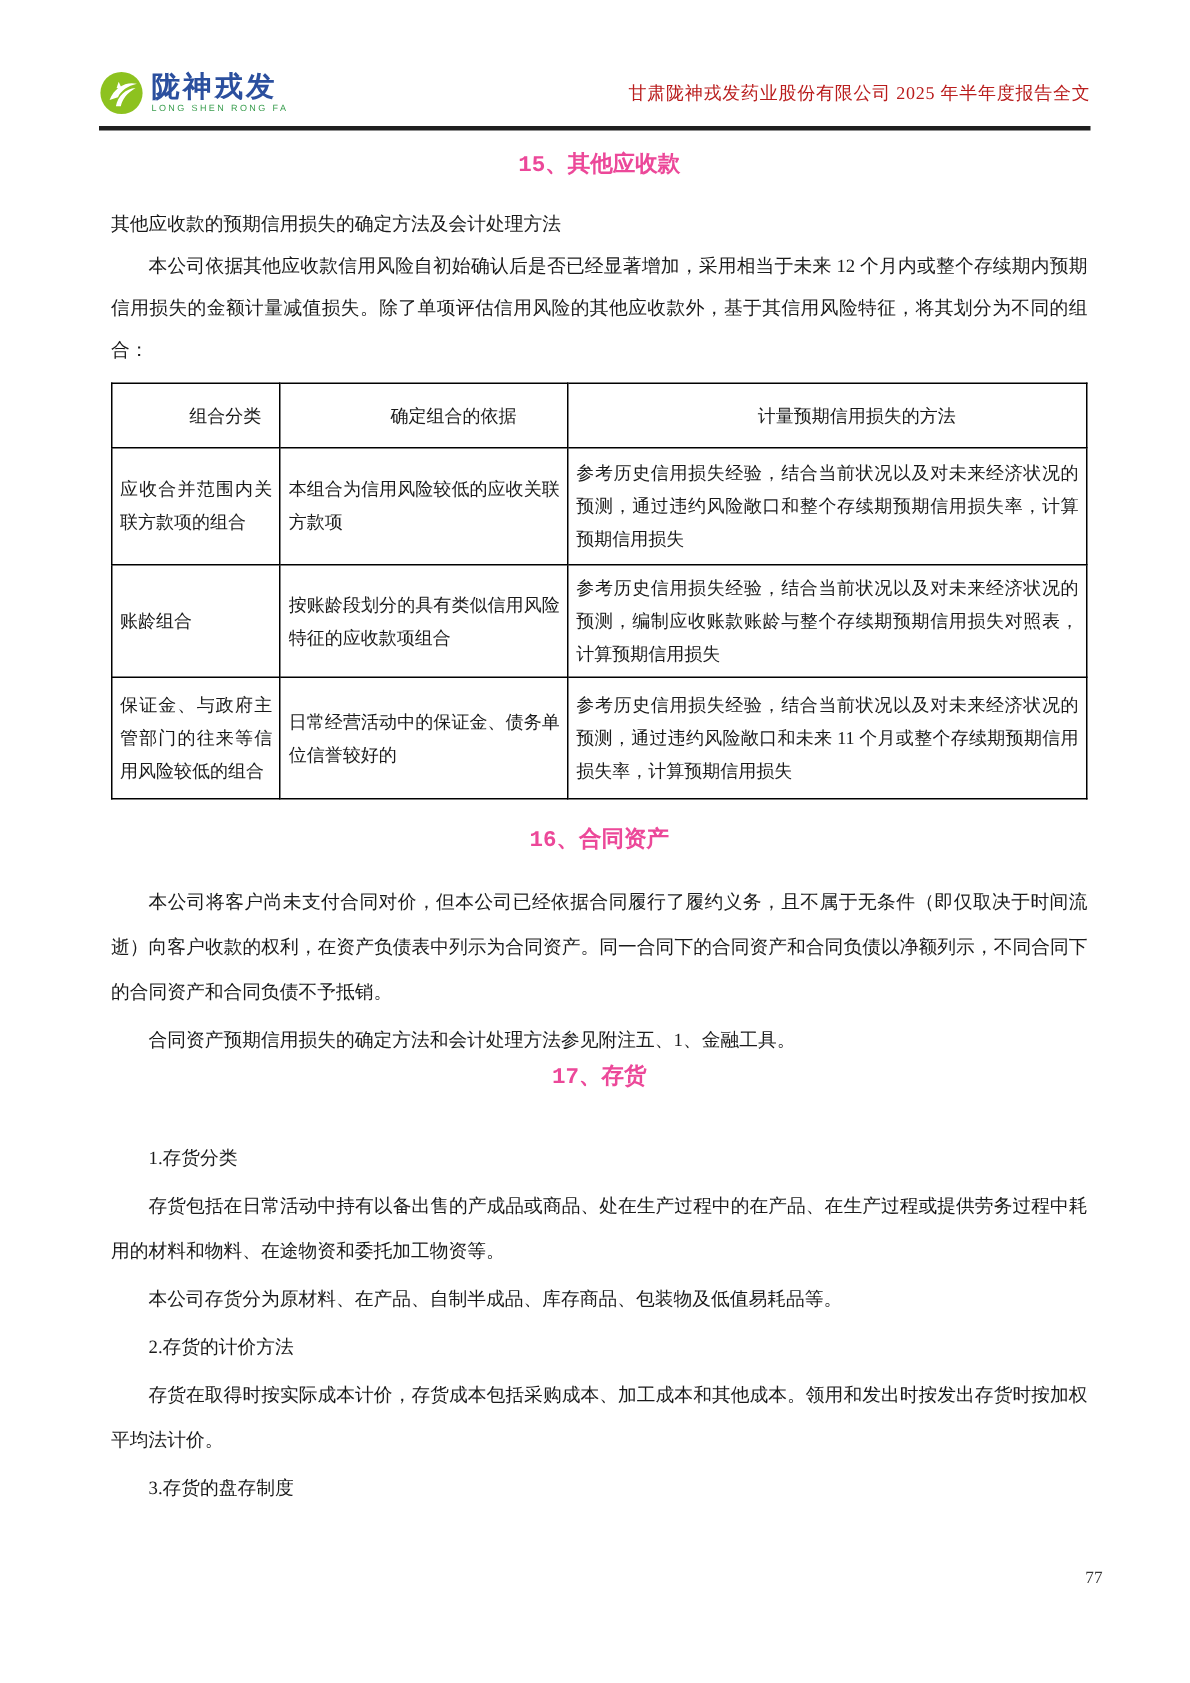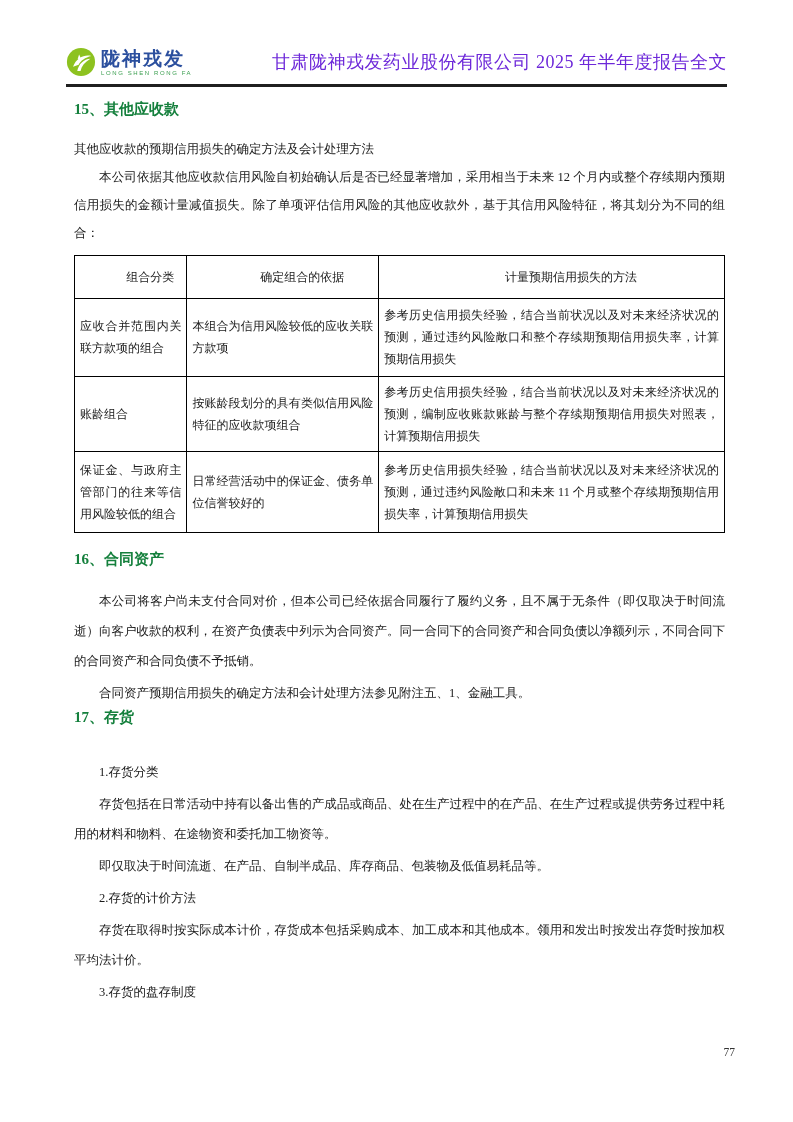--- a/index.html
+++ b/index.html
@@ -30,27 +30,27 @@
   .logo-mark{width:30px;height:30px;flex:0 0 auto;}
   .logo-txt{display:flex;flex-direction:column;line-height:1;}
   .logo-cn{
     font-family:"Liberation Sans","DejaVu Sans",sans-serif;
     font-weight:700;font-size:19px;letter-spacing:2px;color:var(--logo_blue);
   }
   .logo-en{
     font-family:"Liberation Sans","DejaVu Sans",sans-serif;
     font-size:6px;letter-spacing:1.6px;color:var(--logo_en_green);margin-top:2px;
   }
-  .doc-title{font-size:18px;color:#6d28d9;letter-spacing:0.5px;}
+  .doc-title{font-size:12px;color:#b91c1c;letter-spacing:0.5px;}
   .hdr-rule{height:2.5px;background:var(--rule);margin:6px 66px 0 66px;}
   
   .main{margin:0 68px 0 74px;}
   .sec-h{
-    font-family:Liberation Serif, serif;
-    font-weight:700;font-size:15px;color:#15803d;
+    font-family:Liberation Mono, monospace;
+    font-weight:700;font-size:15px;color:#ec4899;text-align:center;
   }
   .sec-h.h15{margin-top:13px;}
   .sec-h.h16{margin-top:17px;}
   .sec-h.h17{}
   .para{
     font-size:12.5px;line-height:28px;color:var(--text);
     text-align:justify;text-justify:inter-ideograph;
   }
   .para.lh30{line-height:30px;}
   .ind{text-indent:2em;}
@@ -143,21 +143,21 @@
       </tbody>
     </table>
 
     <h2 class="sec-h h16">16、合同资产</h2>
     <p class="para lh30 ind mt17">本公司将客户尚未支付合同对价，但本公司已经依据合同履行了履约义务，且不属于无条件（即仅取决于时间流逝）向客户收款的权利，在资产负债表中列示为合同资产。同一合同下的合同资产和合同负债以净额列示，不同合同下的合同资产和合同负债不予抵销。</p>
     <p class="para lh30 ind mt2">合同资产预期信用损失的确定方法和会计处理方法参见附注五、1、金融工具。</p>
 
     <h2 class="sec-h h17">17、存货</h2>
     <p class="para lh30 ind mt14">1.存货分类</p>
     <p class="para lh30 ind mt2">存货包括在日常活动中持有以备出售的产成品或商品、处在生产过程中的在产品、在生产过程或提供劳务过程中耗用的材料和物料、在途物资和委托加工物资等。</p>
-    <p class="para lh30 ind mt2">即仅取决于时间流逝、在产品、自制半成品、库存商品、包装物及低值易耗品等。</p>
+    <p class="para lh30 ind mt2">本公司存货分为原材料、在产品、自制半成品、库存商品、包装物及低值易耗品等。</p>
     <p class="para lh30 ind mt2">2.存货的计价方法</p>
     <p class="para lh30 ind mt2">存货在取得时按实际成本计价，存货成本包括采购成本、加工成本和其他成本。领用和发出时按发出存货时按加权平均法计价。</p>
     <p class="para lh30 ind mt2">3.存货的盘存制度</p>
 
   </div>
 
   <div class="pageno">77</div>
 </div>
 
 </body></html>

